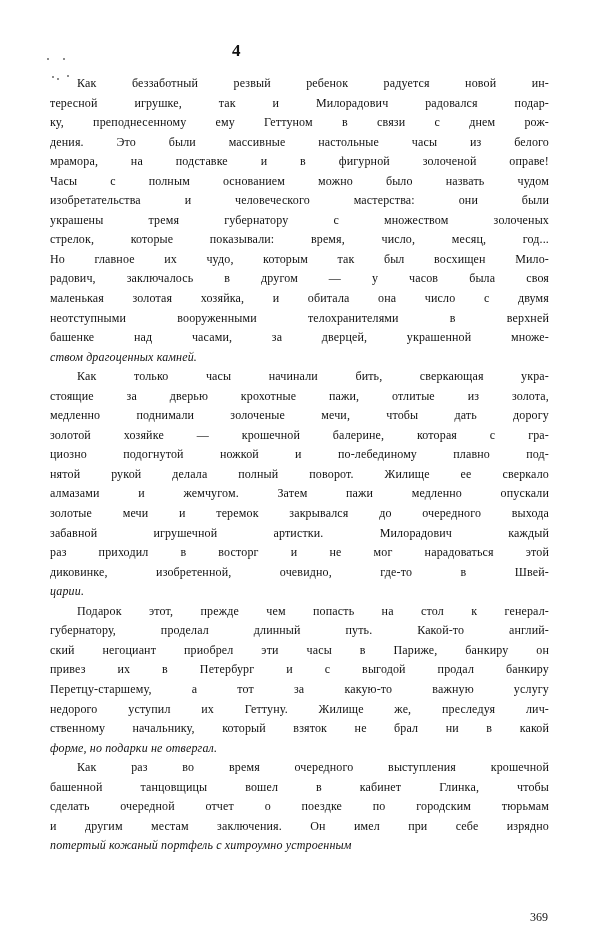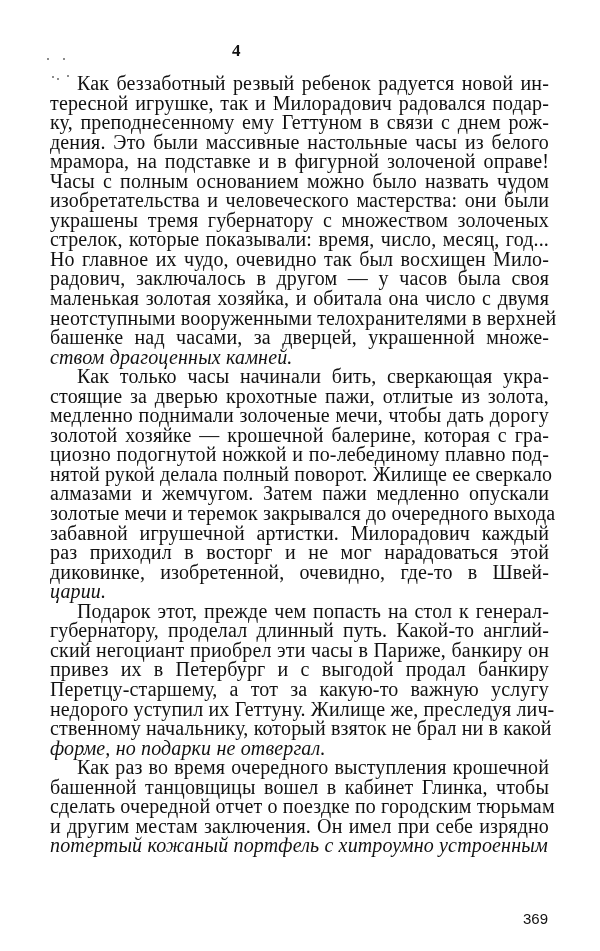--- a/index.html
+++ b/index.html
@@ -1,23 +1,23 @@
 <!DOCTYPE html>
 <html><head>
 <meta charset="utf-8">
 <style>
   html, body { margin: 0; padding: 0; background: #ffffff; }
   body { width: 600px; height: 951px; position: relative; overflow: hidden; }
   .page { position: absolute; left: 0; top: 0; width: 600px; height: 951px; background: #fff; color: #111; }
   .chapter-num { position: absolute; left: 232px; top: 41px; font-family: "Liberation Serif", serif; font-weight: bold; font-size: 17px; }
-  .text { position: absolute; left: 50px; top: 74px; width: 499px; font-family: "Liberation Serif", serif; font-size: 20px; line-height: 19.55px; letter-spacing: 0.15px; }
+  .text { position: absolute; left: 50px; top: 74px; width: 499px; font-family: "Liberation Serif", serif; font-size: 12px; line-height: 19.55px; letter-spacing: 0.15px; }
   .line { display: block; height: 19.55px; white-space: nowrap; text-align: justify; text-align-last: justify; }
   .line.last { text-align-last: left; font-style: italic; }
   .line.indent { padding-left: 27px; }
-  .page-num { position: absolute; right: 52px; top: 910px; font-family: Liberation Sans, sans-serif; font-size: 15px; }
+  .page-num { position: absolute; right: 52px; top: 910px; font-family: Liberation Serif, serif; font-size: 12px; }
   .speck { position: absolute; width: 2px; height: 2px; background: #666; border-radius: 1px; }
 </style>
 </head>
 <body>
 
 <div class="page">
   <div class="speck" style="left:47px;top:58px;"></div>
   <div class="speck" style="left:63px;top:58px;"></div>
   <div class="speck" style="left:52px;top:76px;"></div>
   <div class="speck" style="left:57px;top:78px;"></div>
@@ -29,21 +29,21 @@
       <div>
         <span class="line indent">Как беззаботный резвый ребенок радуется новой ин-</span>
         <span class="line">тересной игрушке, так и Милорадович радовался подар-</span>
         <span class="line">ку, преподнесенному ему Геттуном в связи с днем рож-</span>
         <span class="line">дения. Это были массивные настольные часы из белого</span>
         <span class="line">мрамора, на подставке и в фигурной золоченой оправе!</span>
         <span class="line">Часы с полным основанием можно было назвать чудом</span>
         <span class="line">изобретательства и человеческого мастерства: они были</span>
         <span class="line">украшены тремя губернатору с множеством золоченых</span>
         <span class="line">стрелок, которые показывали: время, число, месяц, год...</span>
-        <span class="line">Но главное их чудо, очевидно так был восхищен Мило-</span>
+        <span class="line">Но главное их чудо, которым так был восхищен Мило-</span>
         <span class="line">радович, заключалось в другом — у часов была своя</span>
         <span class="line">маленькая золотая хозяйка, и обитала она число с двумя</span>
         <span class="line">неотступными вооруженными телохранителями в верхней</span>
         <span class="line">башенке над часами, за дверцей, украшенной множе-</span>
         <span class="line last">ством драгоценных камней.</span>
       </div>
       <div>
         <span class="line indent">Как только часы начинали бить, сверкающая укра-</span>
         <span class="line">стоящие за дверью крохотные пажи, отлитые из золота,</span>
         <span class="line">медленно поднимали золоченые мечи, чтобы дать дорогу</span>

